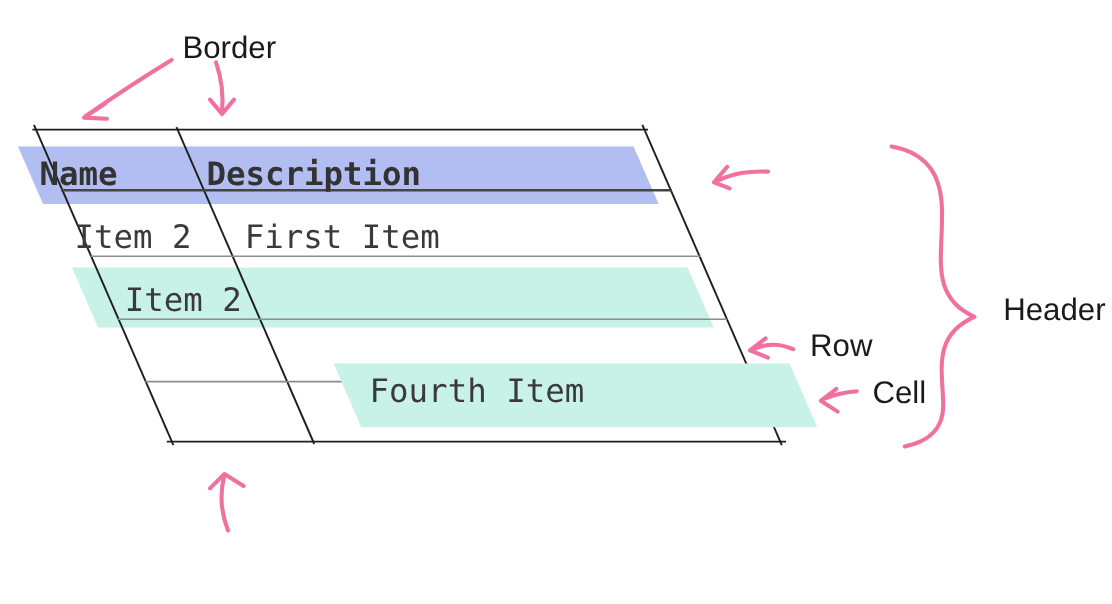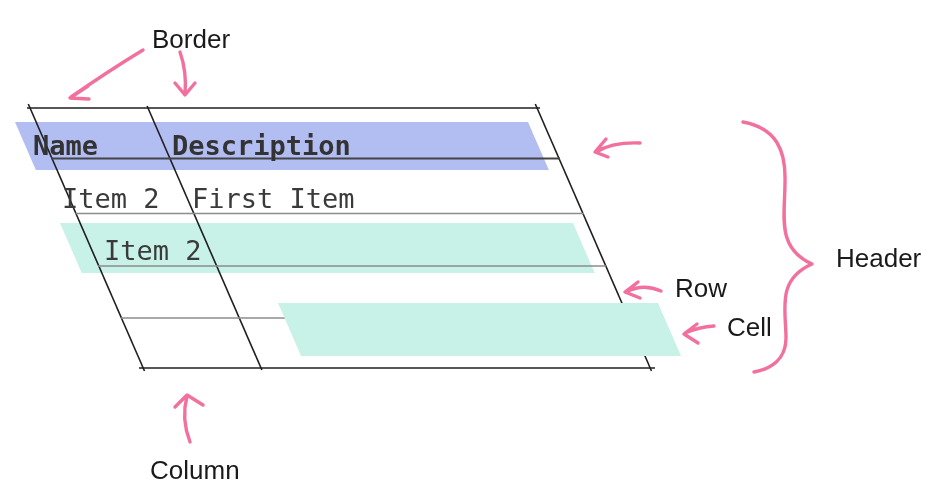--- a/index.html
+++ b/index.html
@@ -58,34 +58,34 @@
     <line class="border-line" x1="147.1" y1="106" x2="261.9" y2="370" stroke-width="1.4"></line>
     <line class="header-line" x1="51" y1="158.5" x2="560" y2="158.5"></line>
     <line class="grid-line" x1="75.5" y1="213.5" x2="584" y2="213.5"></line>
     <line class="grid-line" x1="98" y1="266" x2="606" y2="266"></line>
     <line class="grid-line" x1="121" y1="318" x2="629" y2="318"></line>
   </svg>
 
   <div class="mono hdr" style="left:33px;top:132px">Name</div>
   <div class="mono hdr" style="left:172px;top:132px">Description</div>
   <div class="mono" style="left:62px;top:185px">Item 2</div>
-  <div class="mono" style="left:192px;top:185px">First Item</div>
+  <div class="mono" style="left:204px;top:185px">First Item</div>
   <div class="mono" style="left:104px;top:237px">Item 2</div>
 
   <div class="band band-fourth"></div>
+  <div class="mono" style="left:308px;top:313px">Fourth Item</div>
 
   <svg class="overlay" viewBox="0 0 927 503">
     <path class="pink" d="M143,50 Q110,70 71,97 M88,86 L70,98 L89,99"></path>
     <path class="pink" d="M180,52 Q187,72 185,94 M175,83 L185,95 L195,83"></path>
     <path class="pink" d="M640,143 Q612,142 596,152 M606,139 L595,152 L608,157"></path>
     <path class="pink" d="M661,291 Q643,283 626,292 M638,282 L625,292 L640,298"></path>
     <path class="pink" d="M714,326 Q699,327 685,333 M697,324 L684,334 L698,343"></path>
     <path class="pink" d="M190,442 Q181,419 187,396 M175,407 L187,395 L203,405"></path>
     <path class="pink" stroke-width="3.2" d="M743,122 C776,128 786,150 785,182 C785,216 776,248 812,264 C776,280 786,310 786,338 C786,360 770,369 754,372"></path>
   </svg>
 
   <div class="label" style="left:152px;top:26px">Border</div>
   <div class="label" style="left:836px;top:245px">Header</div>
   <div class="label" style="left:675px;top:275px">Row</div>
   <div class="label" style="left:727px;top:314px">Cell</div>
-  <div class="label" style="left:150px;top:457px">Column</div>
 
 </div>
 
 </body></html>

